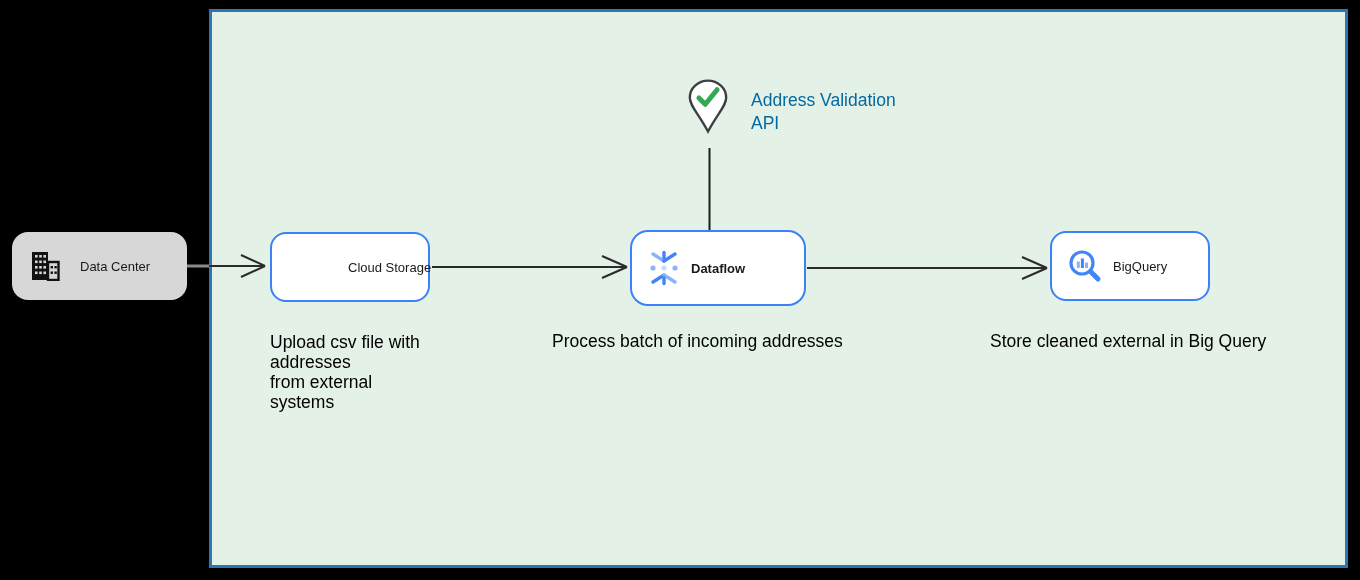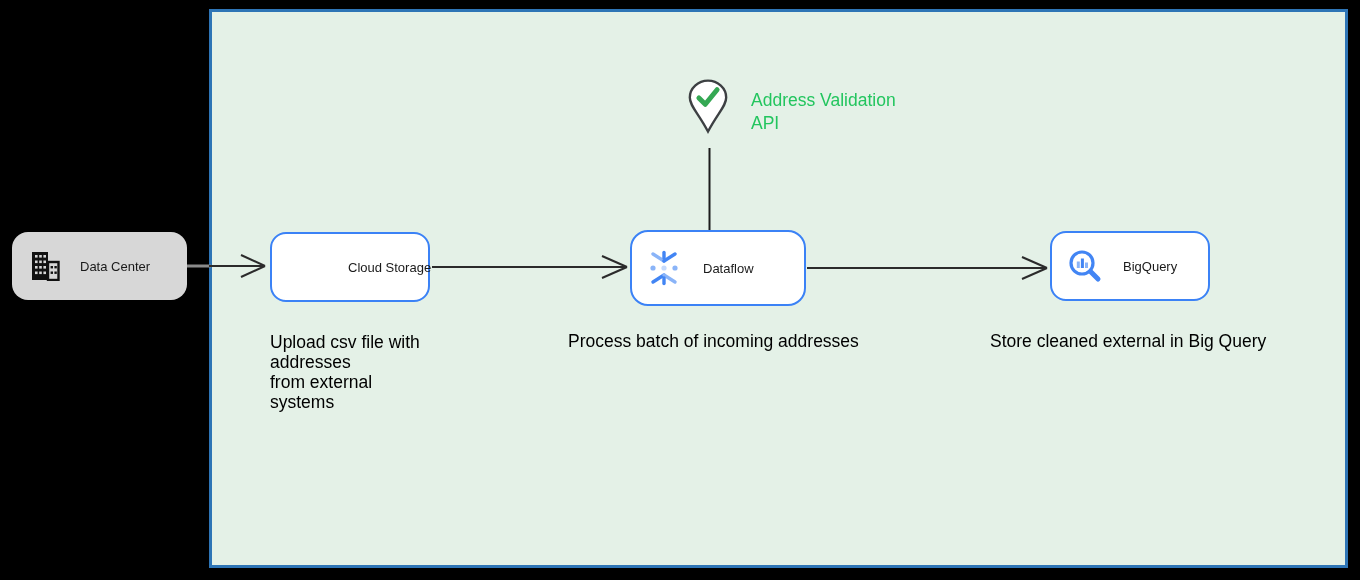--- a/index.html
+++ b/index.html
@@ -40,47 +40,47 @@
     left: 12px; top: 232px; width: 175px; height: 68px;
     background: #d7d7d7;
     border: none;
     border-radius: 16px;
     padding-left: 18px;
   }
   .node-datacenter .label { margin-left: 20px; }
   .node-cloudstorage { left: 270px; top: 232px; width: 160px; height: 70px; padding-left: 24px; gap: 40px; }
   .node-cloudstorage .label { margin-left: 12px; }
   .node-dataflow { left: 630px; top: 230px; width: 176px; height: 76px; padding-left: 13px; border-radius: 18px; }
-  .node-dataflow .label { margin-left: 20px; }
+  .node-dataflow .label { margin-left: 8px; font-weight: bold; }
   .node-bigquery { left: 1050px; top: 231px; width: 160px; height: 70px; padding-left: 15px; }
-  .node-bigquery .label { margin-left: 20px; }
+  .node-bigquery .label { margin-left: 10px; }
 
   .pin {
     position: absolute;
     left: 688px; top: 78px;
     width: 40px; height: 58px;
   }
   .av-label {
     position: absolute;
     left: 751px; top: 89px;
     width: 190px;
     font-size: 17.5px;
     line-height: 23px;
-    color: #22c55e;
+    color: #0369a1;
     white-space: pre-line;
   }
   .caption {
     position: absolute;
     font-size: 17.5px;
     line-height: 20px;
     color: #000;
     white-space: pre-line;
   }
   .caption-upload  { left: 270px; top: 332px; width: 230px; }
-  .caption-process { left: 568px; top: 331px; width: 360px; white-space: nowrap; }
+  .caption-process { left: 552px; top: 331px; width: 360px; white-space: nowrap; }
   .caption-store   { left: 990px; top: 331px; width: 360px; white-space: nowrap; }
 </style>
 </head>
 <body>
 
 <div class="panel"></div>
 
 <svg class="overlay" viewBox="0 0 1360 580">
   <g>
     <line x1="168" y1="266" x2="211" y2="266" stroke="#8a8a8a" stroke-width="3"></line>

